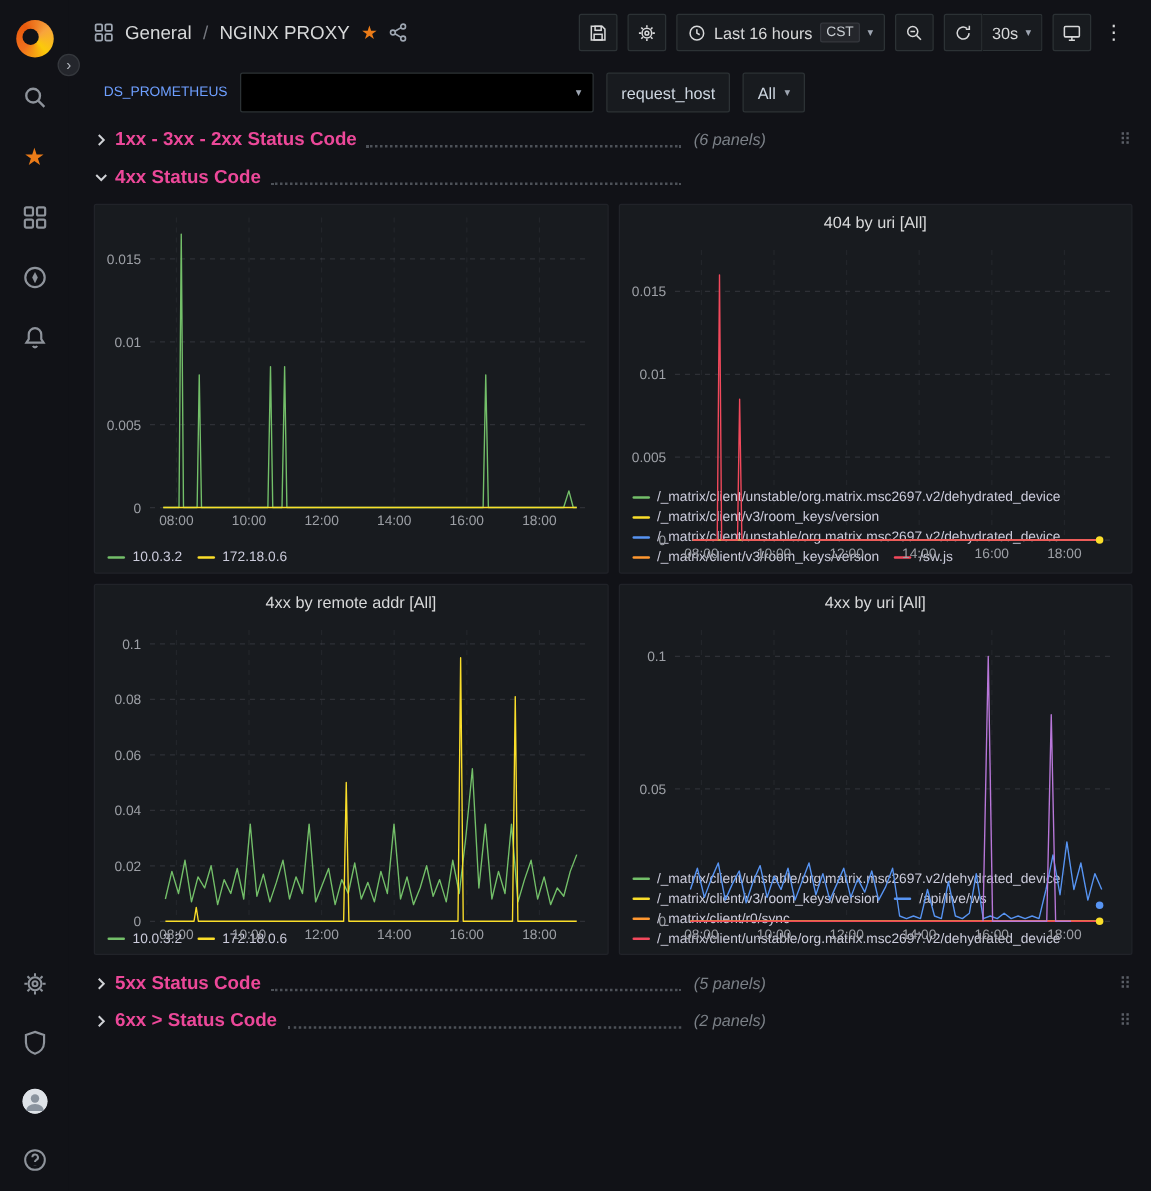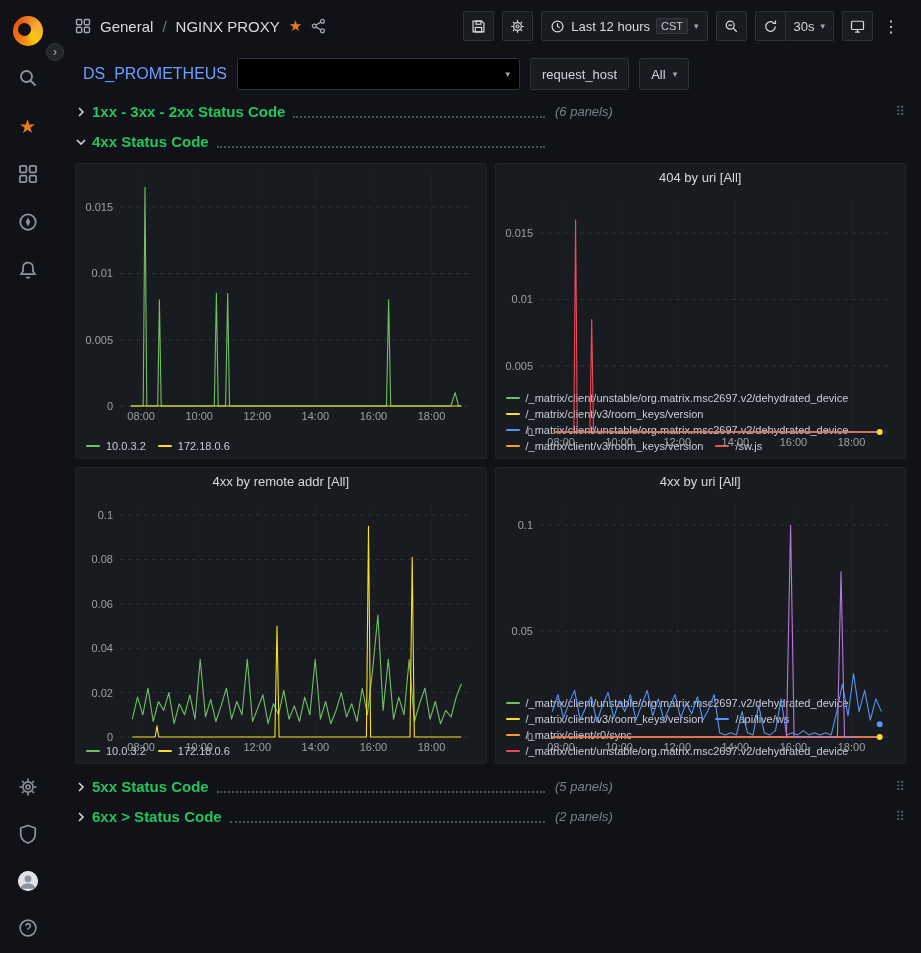--- a/index.html
+++ b/index.html
@@ -34,32 +34,32 @@
   .btn.icon-only{width:31px;justify-content:center;padding:0;}
   .tz-badge{background:#24262b;border:1px solid #34373d;border-radius:2px;font-size:11px;padding:1px 4px;color:#c7ccd1;}
   .caret{font-size:9px;color:#9fa7b3;line-height:1;}
   .btn-group{display:inline-flex;}
   .btn-group .btn:first-child{border-radius:2px 0 0 2px;}
   .btn-group .btn:last-child{border-radius:0 2px 2px 0;border-left:none;}
   .kebab-btn{background:none;border:none;color:#d8d9da;font-size:16px;cursor:pointer;padding:0 2px;}
 
   
   .submenu{height:44px;display:flex;align-items:center;gap:10px;padding:0 20px 0 28px;flex:0 0 auto;}
-  .var-label{color:#6e9fff;font-size:16px;font-weight:500;cursor:pointer;}
+  .var-label{color:#6e9fff;font-size:11px;font-weight:500;cursor:pointer;}
   .var-black{width:283px;height:32px;background:#000;border:1px solid #2c3235;border-radius:2px;display:flex;align-items:center;justify-content:flex-end;padding-right:9px;box-sizing:border-box;cursor:pointer;}
   .chip{height:32px;display:inline-flex;align-items:center;gap:7px;padding:0 11px;background:#181b1f;border:1px solid #2c3235;border-radius:2px;color:#cdd6e0;font-size:13px;cursor:pointer;box-sizing:border-box;}
 
   
   .dash{flex:1;overflow:hidden;padding:0 15px 0 20px;}
   .dash-row{height:29px;display:flex;align-items:center;cursor:pointer;margin:1px 0;}
   .row-lead{display:flex;align-items:center;width:478px;min-width:0;}
   .row-chev{color:#d0d2d6;display:inline-flex;margin-right:5px;}
   .row-chev svg{width:12px;height:12px;}
   .row-chev.down svg{transform:rotate(90deg);}
-  .row-title{font-size:15px;font-weight:700;color:#22c55e;white-space:nowrap;}
+  .row-title{font-size:15px;font-weight:700;color:#ec4899;white-space:nowrap;}
   .row-dots{flex:1;border-bottom:2px dotted #4d5158;height:10px;margin:0 8px;}
   .row-count{font-size:13px;font-style:italic;color:#7b8087;white-space:nowrap;margin-left:2px;}
   .drag{margin-left:auto;color:#5a5e66;font-size:13px;letter-spacing:1px;cursor:grab;}
 
   .panel-grid{display:grid;grid-template-columns:1fr 1fr;gap:8px;margin:7px 0 8px 0;}
   .panel{background:#181b1f;border:1px solid #212329;border-radius:2px;display:flex;flex-direction:column;overflow:hidden;height:296px;box-sizing:border-box;}
   .panel.tall{height:297px;}
   .panel-header{height:26px;flex:0 0 auto;display:flex;align-items:center;justify-content:center;font-size:13px;font-weight:500;color:#d8d9da;cursor:pointer;}
   .panel-chart{flex:1 1 auto;min-height:0;position:relative;}
   .panel-chart svg{display:block;}
@@ -195,21 +195,21 @@
                 <line x1="3.2" y1="12.8" x2="4.6" y2="11.4"></line>
                 <line x1="11.4" y1="4.6" x2="12.8" y2="3.2"></line>
               </g>
             </svg>
         </button>
         <button class="btn">
           <svg viewBox="0 0 16 16" fill="none" stroke="currentColor" stroke-width="1.3">
               <circle cx="8" cy="8" r="5.8"></circle>
               <path d="M8 4.6 V8 L10.4 9.4"></path>
             </svg>
-          <span>Last 12 hours</span>
+          <span>Last 16 hours</span>
           <span class="tz-badge">CST</span>
           <span class="caret">▾</span>
         </button>
         <button class="btn icon-only" title="Zoom out time range">
           <svg viewBox="0 0 16 16" fill="none" stroke="currentColor" stroke-width="1.3">
               <circle cx="6.6" cy="6.6" r="4.3"></circle>
               <line x1="9.9" y1="9.9" x2="13.6" y2="13.6"></line>
               <line x1="4.6" y1="6.6" x2="8.6" y2="6.6"></line>
             </svg>
         </button>

